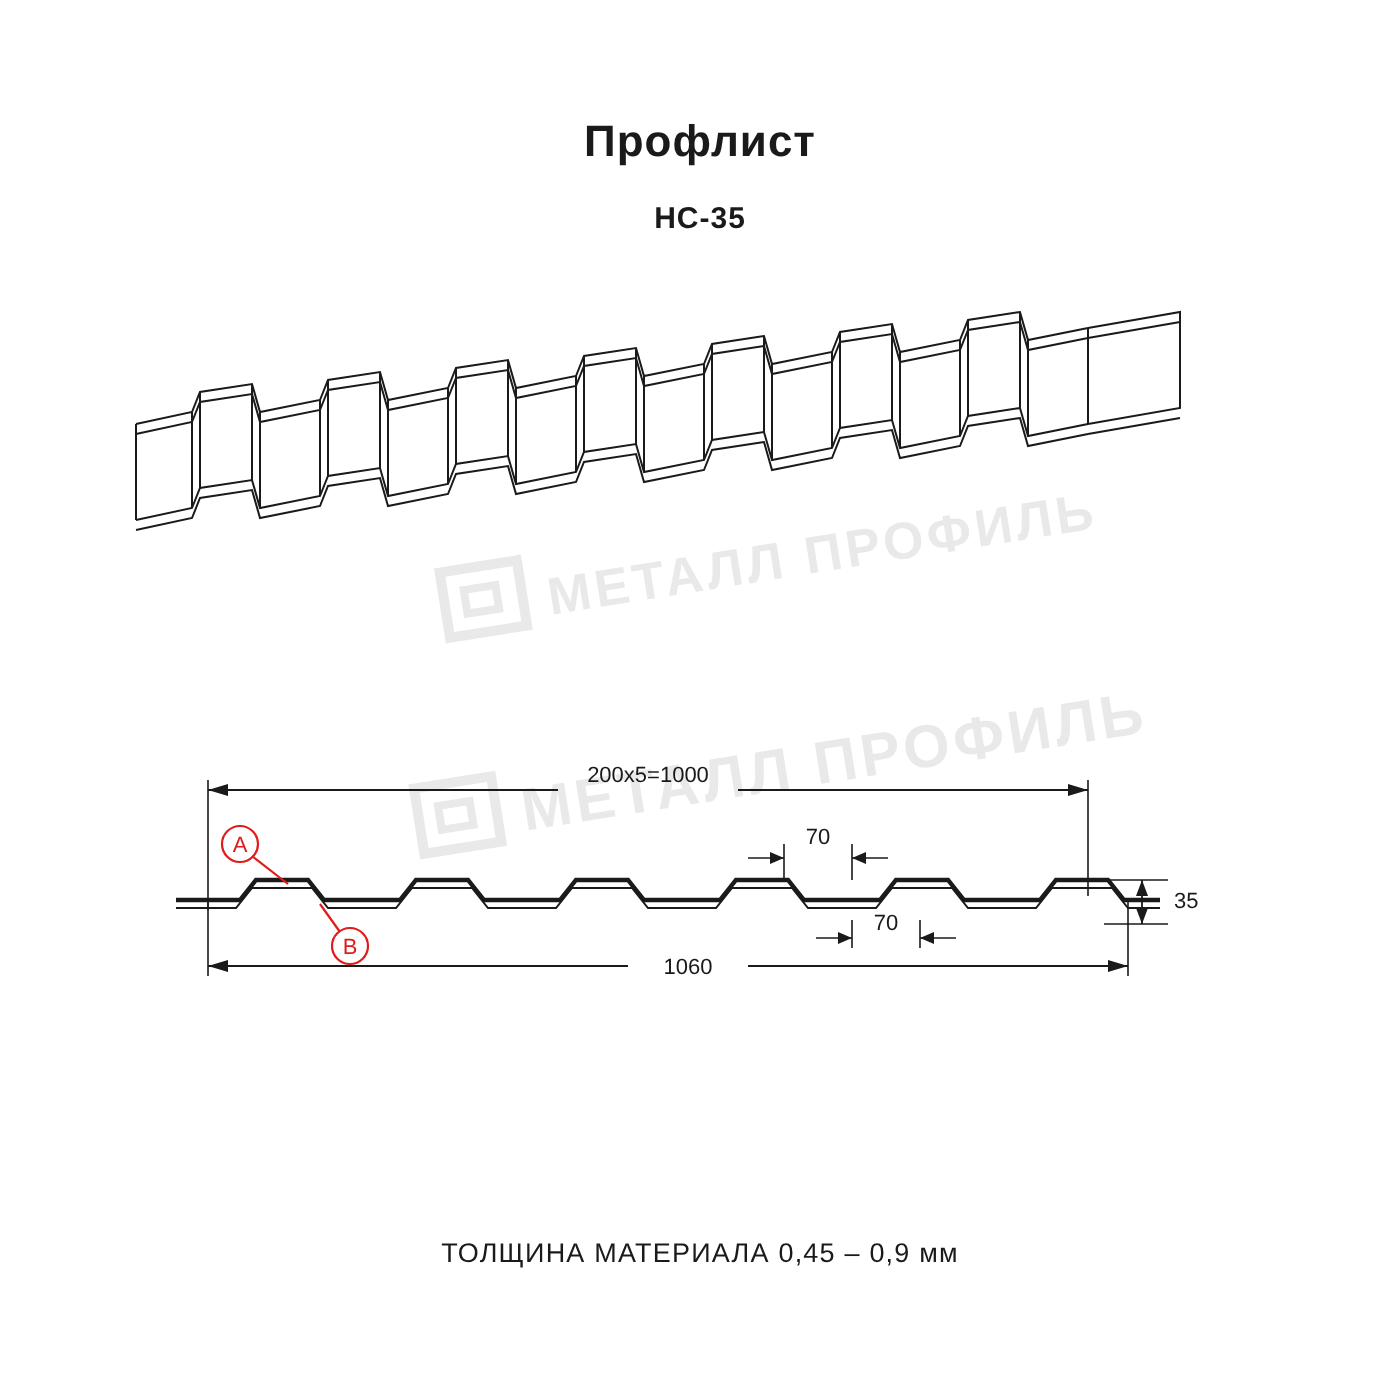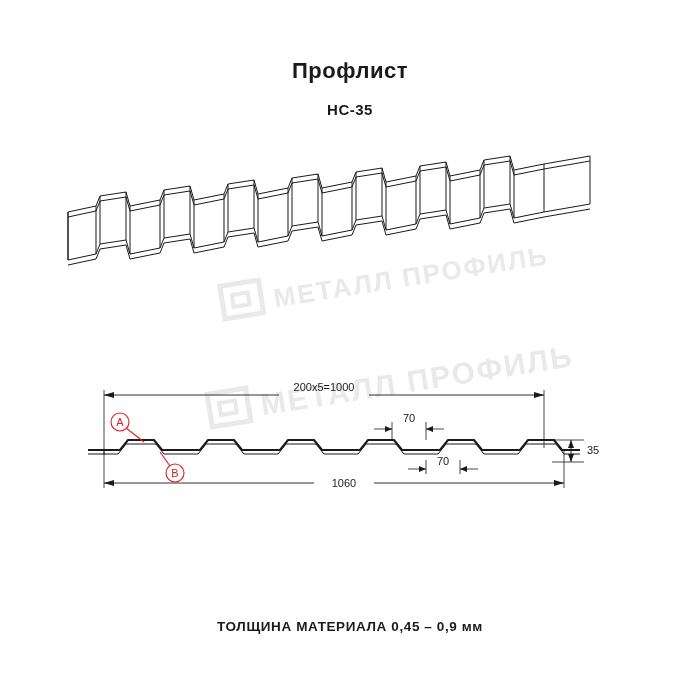--- a/index.html
+++ b/index.html
@@ -40,21 +40,21 @@
     font-weight: bold;
     letter-spacing: 0.5px;
   }
   .footer-note {
     position: absolute;
     top: 619px;
     left: 0;
     width: 700px;
     text-align: center;
     font-size: 13.5px;
-    font-weight: bold;
+    font-weight: normal;
     letter-spacing: 0.6px;
   }
   .iso-wrap {
     position: absolute;
     top: 150px;
     left: 60px;
     width: 580px;
     height: 170px;
   }
   .section-wrap {

